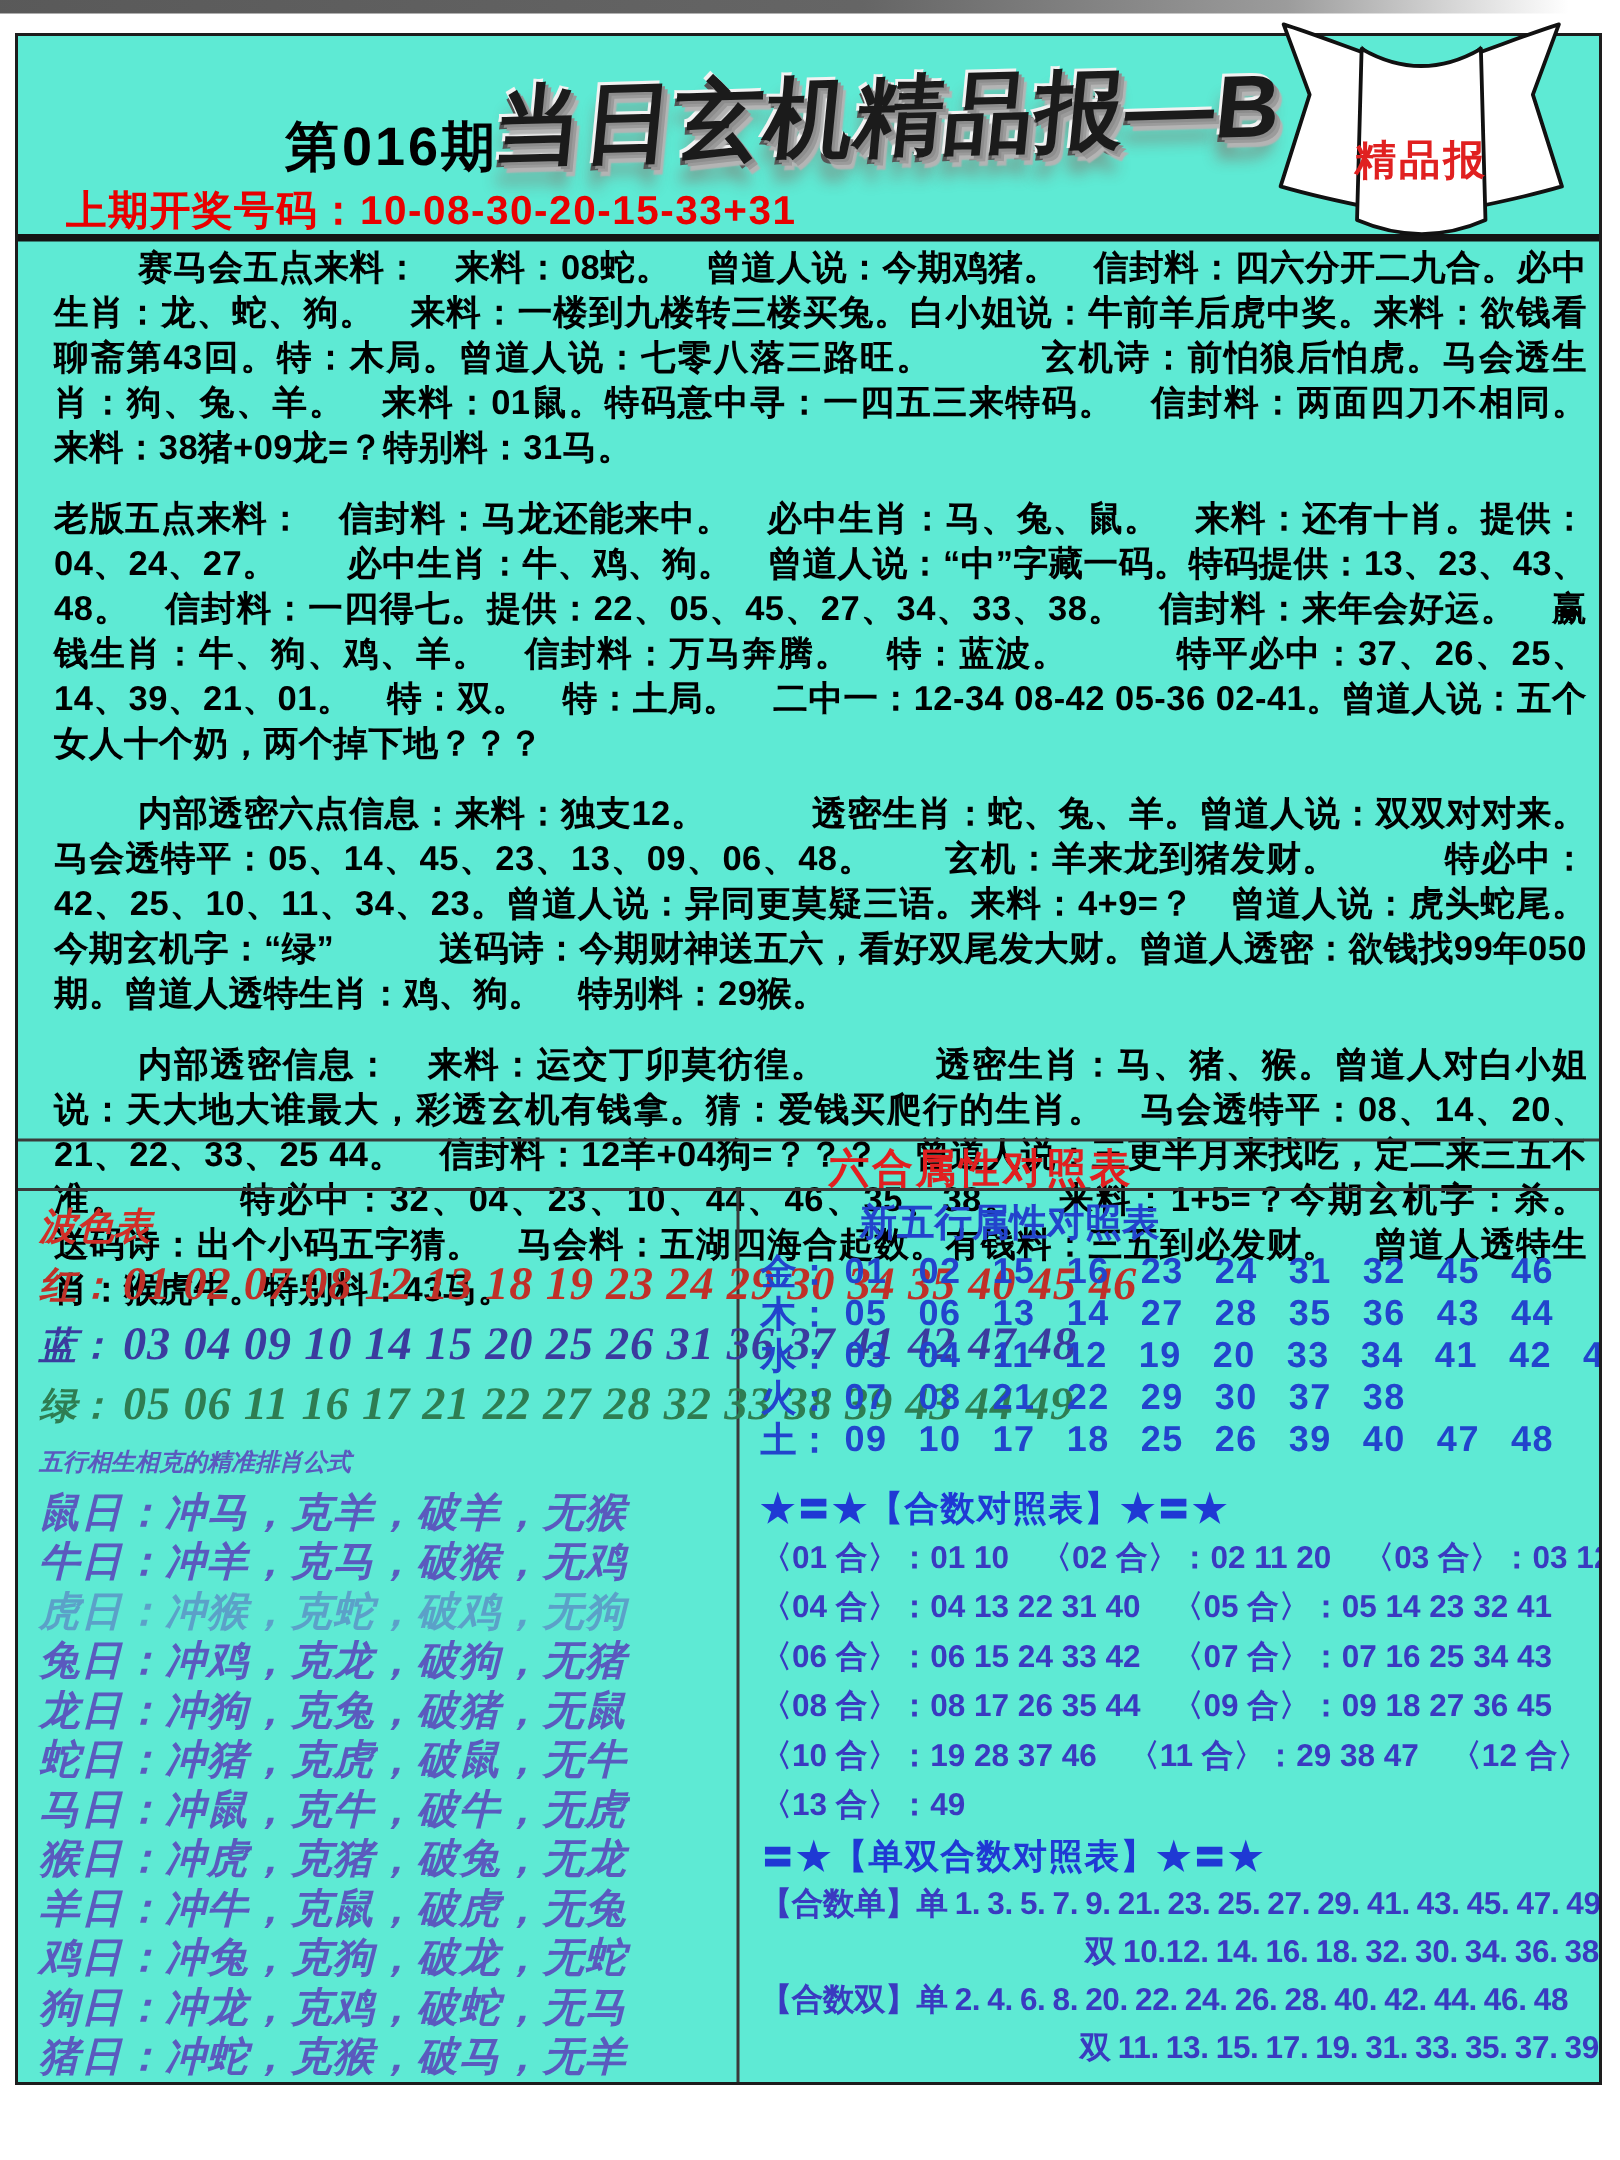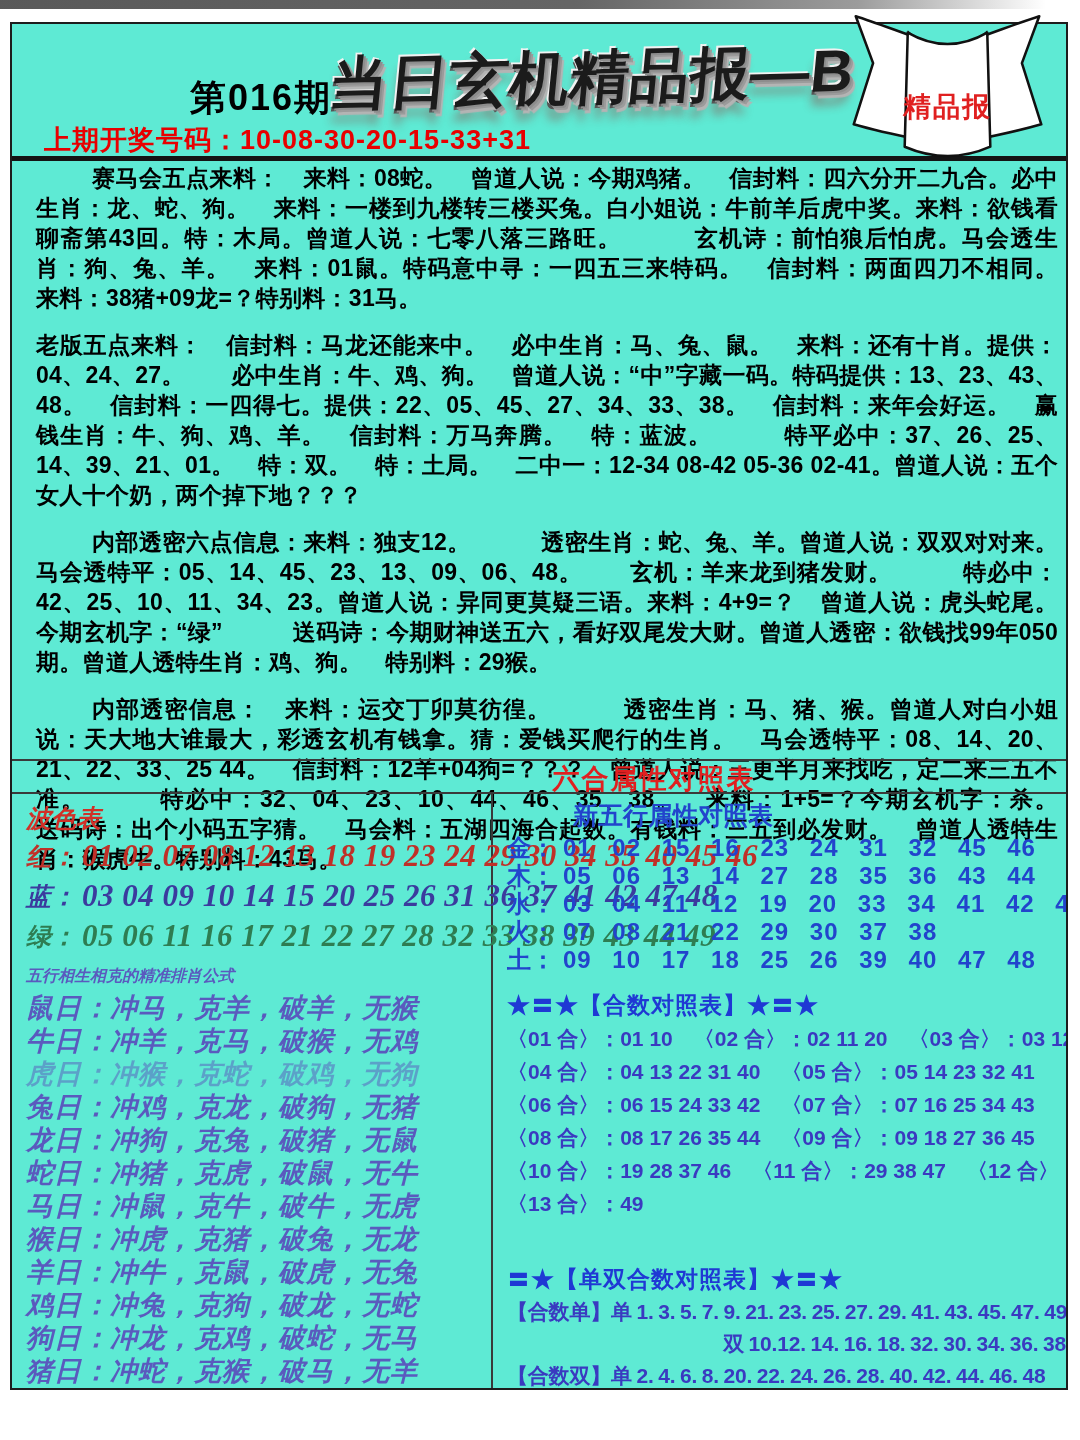--- a/index.html
+++ b/index.html
@@ -45,21 +45,21 @@
   .wave.green{color:#2e7d52;}
   .formula{font-size:16px;font-weight:900;color:#5a5abe;height:36px;line-height:40px;}
   .zline{font-size:27px;font-weight:800;color:#5a5abe;height:33px;line-height:33px;letter-spacing:1px;}
   .zline.faded{opacity:.5;filter:blur(.5px);}
   .five-title{font-size:25px;font-weight:900;color:#2244cc;height:34px;line-height:30px;padding-left:66px;}
   .el{height:28px;display:flex;align-items:center;white-space:nowrap;color:#2244cc;}
   .el .elabel{font-size:24px;font-weight:900;margin-right:8px;}
   .el .enums{font-size:24px;font-weight:900;word-spacing:13px;letter-spacing:1px;}
   .hesu-title{font-size:23px;font-weight:900;color:#1f39d4;height:34px;line-height:34px;margin-top:14px;letter-spacing:1px;}
   .hline{font-size:21px;font-weight:700;color:#3a3ac0;height:33px;line-height:33px;white-space:nowrap;}
-  .ds-title{font-size:23px;font-weight:900;color:#1f39d4;height:34px;line-height:34px;letter-spacing:1px;margin-top:42px;}
+  .ds-title{font-size:23px;font-weight:900;color:#1f39d4;height:34px;line-height:34px;letter-spacing:1px;}
   .ds{font-size:21px;font-weight:700;color:#3a3ac0;height:32px;line-height:32px;
       white-space:nowrap;letter-spacing:-.2px;word-spacing:-1px;}
   .ds.cont{padding-left:90px;text-align:right;}
 </style>
 </head>
 <body>
 
 <div class="page">
   <div class="top-smudge"></div>
 

